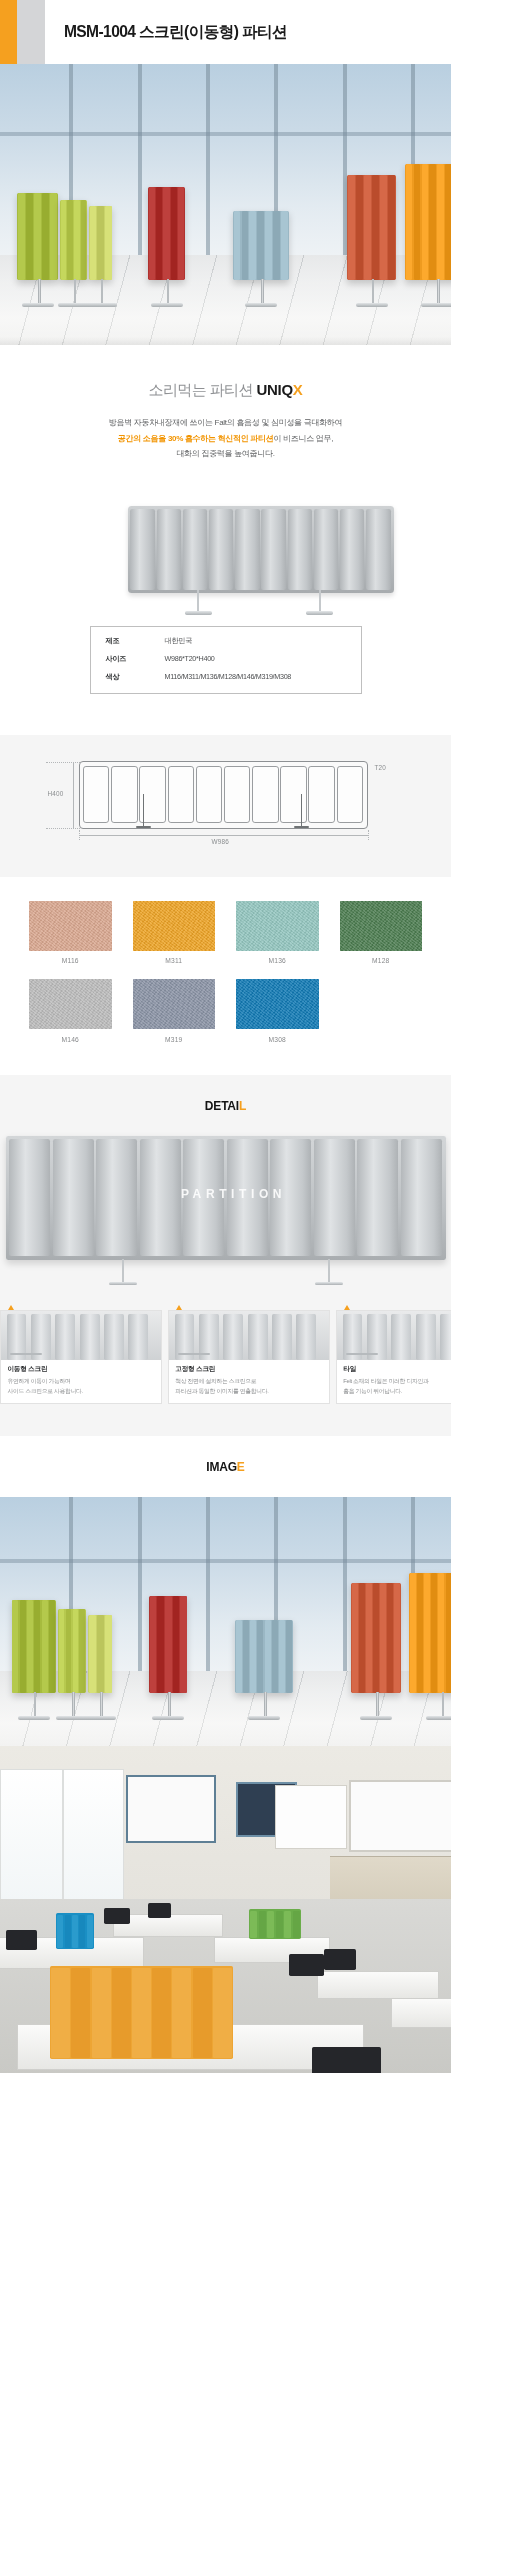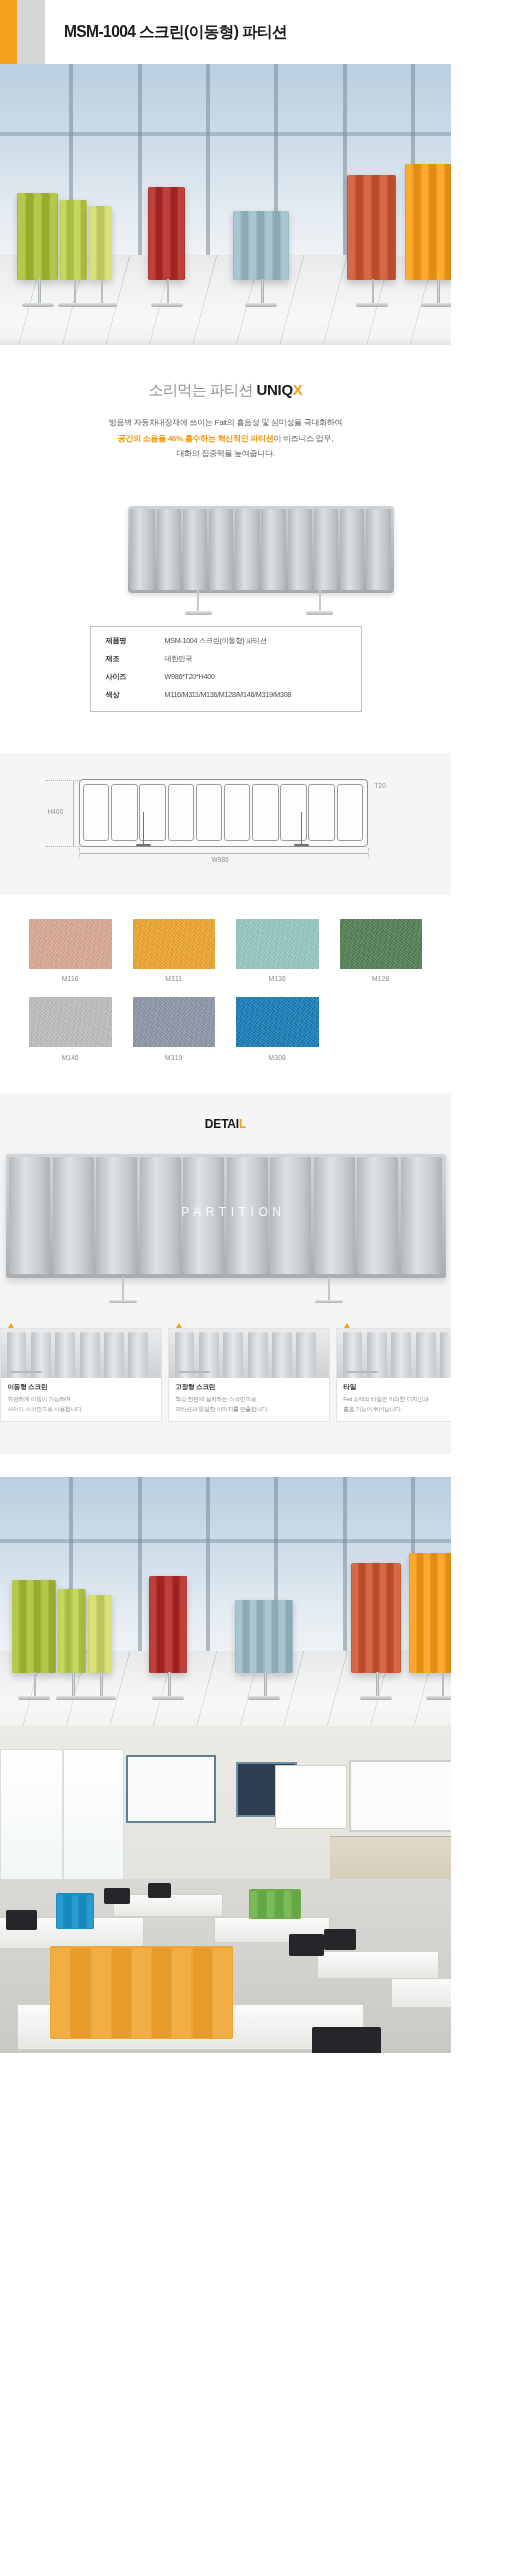--- a/index.html
+++ b/index.html
@@ -147,21 +147,21 @@
   .detail-hero { width: 440px; height: 124px; margin: 23px auto 0; position:relative; }
   .detail-panel {
     position:absolute; inset:0; border-radius: 2.3px; display:flex; padding: 3.5px; gap: 2.3px;
     background: linear-gradient(to bottom,#d3d6d8,#bcc0c3 60%,#a9adb0);
     box-shadow: 0 3.5px 7.5px rgba(0,0,0,.14);
   }
   .detail-panel i { flex:1; border-radius: 2.3px;
     background: linear-gradient(to right,#b4b8bb,#e0e3e5 40%,#c4c8cb 80%,#aeb2b5); }
   .detail-wm {
     position:absolute; left:16px; right:0; top: 51px; text-align:center;
-    font-size: 12px; letter-spacing: 4.6px; color: rgba(255,255,255,.88); font-weight: 400;
+    font-size: 12px; letter-spacing: 4.6px; color: rgba(255,255,255,.88); font-weight: 700;
   }
   .det-leg { position:absolute; bottom:-23px; width:2.3px; height:24px;
     background: linear-gradient(to right,#a5aaad,#e1e4e6,#a5aaad); }
   .det-foot { position:absolute; bottom:-25.5px; width:28px; height:3.5px; border-radius:1.7px;
     background: linear-gradient(to bottom,#e3e6e8,#acb1b4); }
 
   .det-cards { width: 498px; margin: 50px auto 0; display: grid; grid-template-columns: repeat(3,1fr); gap: 5.8px; }
   .det-card { background:#fff; border:0.6px solid #e2e2e2; position:relative; }
   .det-card .tick { position:absolute; top:-5.2px; left: 7px; width:0;height:0;
     border-left:3.5px solid transparent; border-right:3.5px solid transparent; border-bottom: 5.2px solid #f5a01f; }
@@ -296,21 +296,21 @@
       </div>
     <div class="hero-cap"></div>
   </div>
 
   <div class="intro">
     <div class="intro-title">
       <span>소리먹는 파티션 </span><span class="brand"><span>UNIQ</span><span class="x">X</span></span>
     </div>
     <div class="intro-body">
       <div>방음벽 자동차내장재에 쓰이는 Falt의 흡음성 및 심미성을 극대화하여</div>
-      <div><span class="hl">공간의 소음을 46% 흡수하는 혁신적인 파티션</span><span>이 비즈니스 업무,</span></div>
+      <div><span class="hl">공간의 소음을 30% 흡수하는 혁신적인 파티션</span><span>이 비즈니스 업무,</span></div>
       <div>대화의 집중력을 높여줍니다.</div>
     </div>
   </div>
 
   <div class="prodshot">
     <div class="prodshot-inner">
       <div class="prod-panel">
         <i></i>
           <i></i>
           <i></i>
@@ -326,24 +326,20 @@
       <div class="prod-foot" style="left:57px"></div>
       <div class="prod-leg" style="left:191px"></div>
       <div class="prod-foot" style="left:178px"></div>
     </div>
   </div>
 
   <div class="info-wrap">
     <div class="info-box">
       <table class="info-table">
         <tbody id="info-rows">
-            <tr>
-              <td class="k"><span>제품명</span></td>
-              <td>MSM-1004 스크린(이동형) 파티션</td>
-            </tr>
             <tr>
               <td class="k"><span>제조</span></td>
               <td>대한민국</td>
             </tr>
             <tr>
               <td class="k"><span>사이즈</span></td>
               <td>W986*T20*H400</td>
             </tr>
             <tr>
               <td class="k"><span>색상</span></td>
@@ -491,20 +487,21 @@
           <div class="det-txt">
             <div class="det-h">타일</div>
             <div class="det-p">Felt 소재의 타일은 미려한 디자인과</div>
             <div class="det-p" style="margin-top: 0px;">흡음 기능이 뛰어납니다.</div>
           </div>
         </div>
       </div>
   </div>
 
   <div class="image-sec">
+    <div class="sec-title"><span>IMAG</span><span class="ac">E</span></div>
     <div class="img-hero">
       <div class="hero-sky" style="height:174px"></div>
       <div class="hero-win-v" style="left:69px; height:174px"></div>
       <div class="hero-win-v" style="left:138px; height:174px"></div>
       <div class="hero-win-v" style="left:206px; height:174px"></div>
       <div class="hero-win-v" style="left:274px; height:174px"></div>
       <div class="hero-win-v" style="left:343px; height:174px"></div>
       <div class="hero-win-v" style="left:411px; height:174px"></div>
       <div class="hero-win-v" style="left:479px; height:174px"></div>
       <div class="hero-win-h" style="top:62px"></div>

